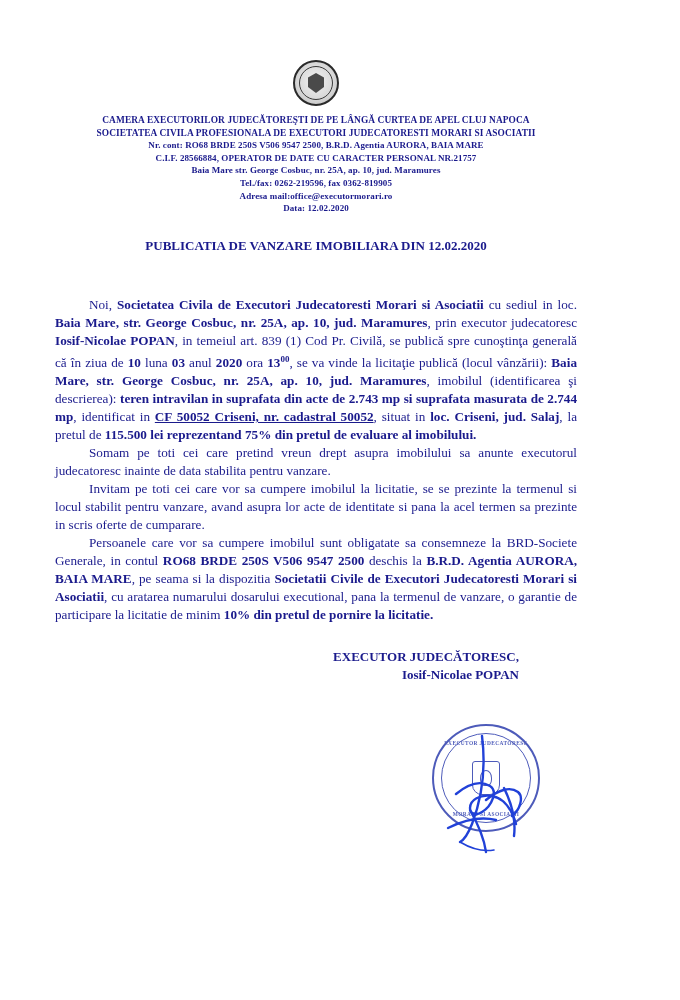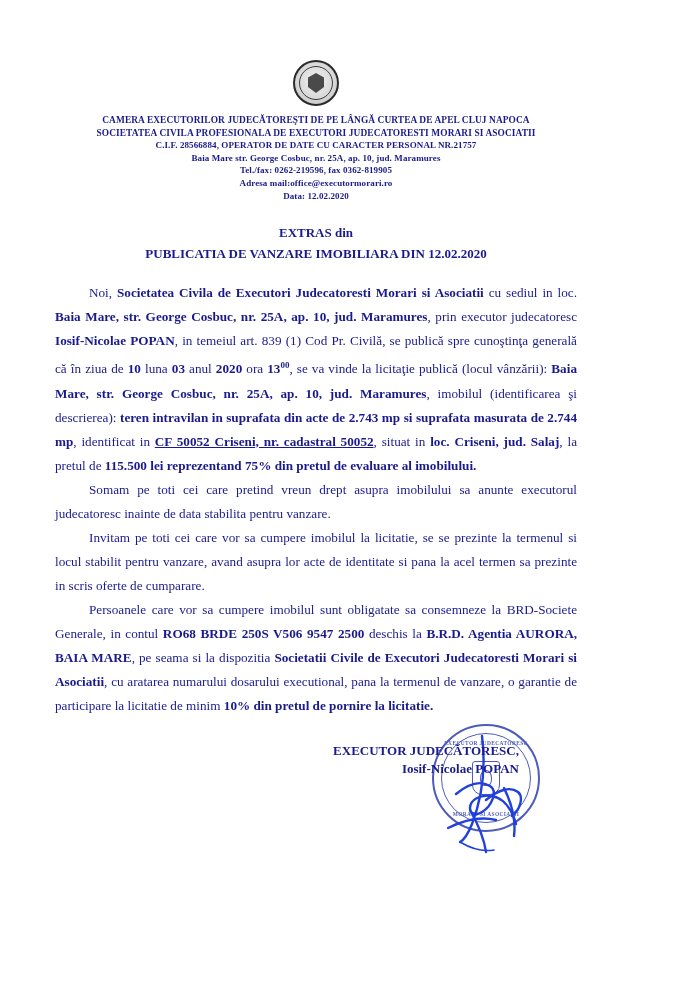--- a/index.html
+++ b/index.html
@@ -77,23 +77,23 @@
   .title-block {
     text-align: center;
     margin-top: 20px;
     font-weight: bold;
     font-size: 13px;
     line-height: 21px;
   }
 
   
   .body-text {
-    margin-top: 17px;
+    margin-top: 40px;
     font-size: 13.2px;
-    line-height: 24px;
+    line-height: 18px;
     text-align: justify;
   }
   .body-text p {
     margin: 0 0 0 0;
     text-indent: 34px;
   }
   .b { font-weight: bold; }
   .u { text-decoration: underline; }
   sup { font-size: 0.68em; vertical-align: super; }
 
@@ -181,29 +181,29 @@
 
   <div class="emblem-wrap">
     <div class="emblem">
       <div class="emblem-inner"></div>
     </div>
   </div>
 
   <div class="header">
     <div class="line-caps">CAMERA EXECUTORILOR JUDECĂTOREŞTI DE PE LÂNGĂ CURTEA DE APEL CLUJ NAPOCA</div>
     <div class="line-caps">SOCIETATEA CIVILA PROFESIONALA DE EXECUTORI JUDECATORESTI MORARI SI ASOCIATII</div>
+    <div class="small">Nr. cont: RO68 BRDE 250S V506 9547 2500, B.R.D. Agentia AURORA, BAIA MARE</div>
     <div class="small">C.I.F.   28566884, OPERATOR DE DATE CU CARACTER PERSONAL NR.21757</div>
     <div class="small">Baia Mare str. George Cosbuc, nr. 25A, ap. 10, jud. Maramures</div>
     <div class="small">Tel./fax: 0262-219596, fax 0362-819905</div>
     <div class="small">Adresa mail:office@executormorari.ro</div>
     <div class="small">Data: 12.02.2020</div>
   </div>
 
   <div class="title-block">
-    <div>EXTRAS din</div>
     <div>PUBLICATIA DE VANZARE IMOBILIARA DIN 12.02.2020</div>
   </div>
 
   <div class="body-text">
 
     <p><span>Noi, </span><span class="b">Societatea Civila de Executori Judecatoresti Morari si Asociatii</span><span> cu sediul in loc. </span><span class="b">Baia Mare, str. George Cosbuc, nr. 25A, ap. 10, jud. Maramures</span><span>, prin executor judecatoresc </span><span class="b">Iosif-Nicolae POPAN</span><span>, in temeiul art. 839 (1) Cod Pr. Civilă, se publică spre cunoştinţa generală că în ziua de </span><span class="b">10</span><span> luna </span><span class="b">03</span><span> anul </span><span class="b">2020</span><span> ora </span><span class="b">13</span><sup class="b">00</sup><span>, se va vinde la licitaţie publică (locul vânzării): </span><span class="b">Baia Mare, str. George Cosbuc, nr. 25A, ap. 10, jud. Maramures</span><span>, imobilul (identificarea şi descrierea): </span><span class="b">teren intravilan in suprafata din acte de 2.743 mp si suprafata masurata de 2.744 mp</span><span>, identificat in </span><span class="b u">CF 50052 Criseni, nr. cadastral 50052</span><span>, situat in </span><span class="b">loc. Criseni, jud. Salaj</span><span>, la pretul de </span><span class="b">115.500 lei reprezentand 75% din pretul de evaluare al imobilului.</span></p>
 
 
     <p>Somam pe toti cei care pretind vreun drept asupra imobilului sa anunte executorul judecatoresc inainte de data stabilita pentru vanzare.</p>
 

